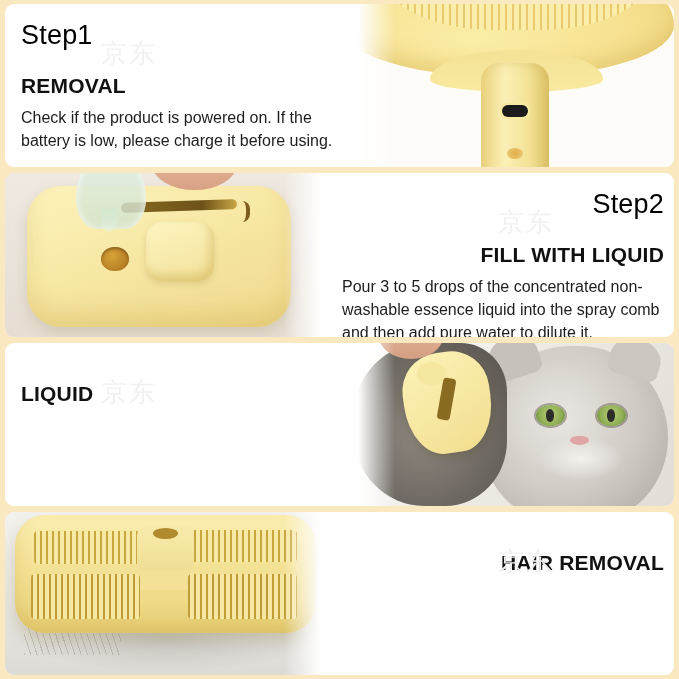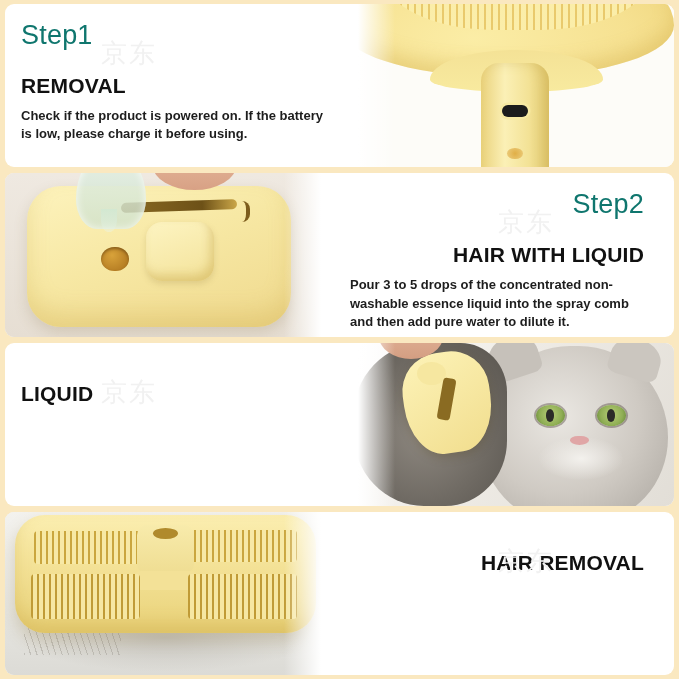--- a/index.html
+++ b/index.html
@@ -13,29 +13,29 @@
         padding:4px 5px;display:flex;flex-direction:column;gap:6px;}
 
   .row{position:relative;flex:1;background:#ffffff;border-radius:9px;
        overflow:hidden;display:flex;}
   .row.rev{flex-direction:row-reverse;}
 
   
   .textpane{position:relative;flex:0 0 348px;box-sizing:border-box;
             padding:14px 16px 10px 16px;display:flex;flex-direction:column;
             justify-content:flex-start;z-index:4;}
-  .textpane.right{align-items:flex-end;text-align:right;padding-right:30px;}
-
-  .step{font-size:27px;font-weight:400;color:#0f766e;letter-spacing:.2px;
+  .textpane.right{align-items:flex-end;text-align:right;padding-right:10px;}
+
+  .step{font-size:27px;font-weight:400;color:#000000;letter-spacing:.2px;
         line-height:1;margin:4px 0 0 0;}
   .title{font-size:21px;font-weight:700;color:#111;letter-spacing:.2px;
          line-height:1;margin:26px 0 0 0;}
-  .desc{font-size:13px;font-weight:700;color:#1d1d1d;line-height:1.42;
+  .desc{font-size:16px;font-weight:400;color:#1d1d1d;line-height:1.42;
         margin:11px 0 0 0;text-align:left;max-width:322px;}
-  .textpane.right .desc{text-align:left;margin-left:8px;}
+  .textpane.right .desc{text-align:left;}
 
   .watermark{position:absolute;left:96px;top:32px;font-size:26px;
              color:#f1f1f1;letter-spacing:2px;user-select:none;z-index:1;}
   .watermark.r{left:auto;right:120px;}
 
   
   .imgpane{position:relative;flex:1 1 auto;overflow:hidden;}
   .ph{position:absolute;inset:0;}
 
   .fadeL{position:absolute;top:0;bottom:0;left:0;width:42px;z-index:6;
@@ -191,21 +191,21 @@
         <div class="led"></div>
       </div>
       <div class="fadeL"></div>
     </div>
   </div>
 
   <div class="row rev">
     <div class="textpane right">
       <div class="watermark r">京东</div>
       <div class="step">Step2</div>
-      <div class="title">HAIR WITH LIQUID</div>
+      <div class="title">FILL WITH LIQUID</div>
       <div class="desc">Pour 3 to 5 drops of the concentrated non-washable essence liquid into the spray comb and then add pure water to dilute it.</div>
     </div>
     <div class="imgpane">
       <div class="ph s2">
         <div class="bgsoft"></div>
         <div class="body"></div>
         <div class="slot"></div>
         <div class="slotend"></div>
         <div class="knob"></div>
         <div class="hole"></div>

